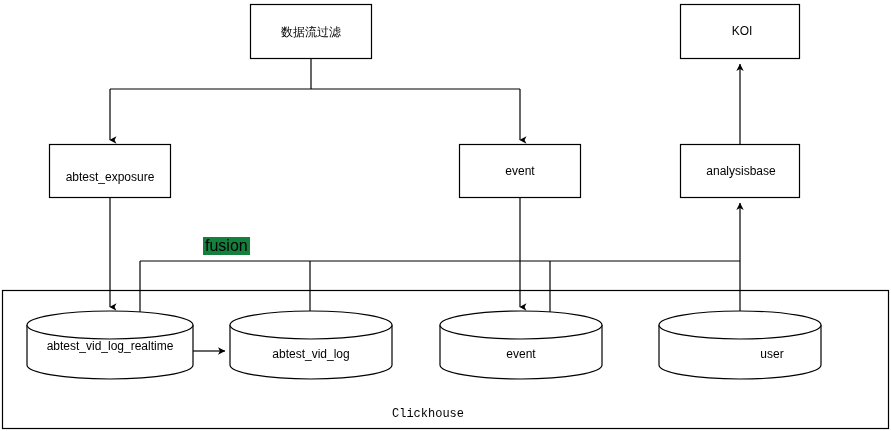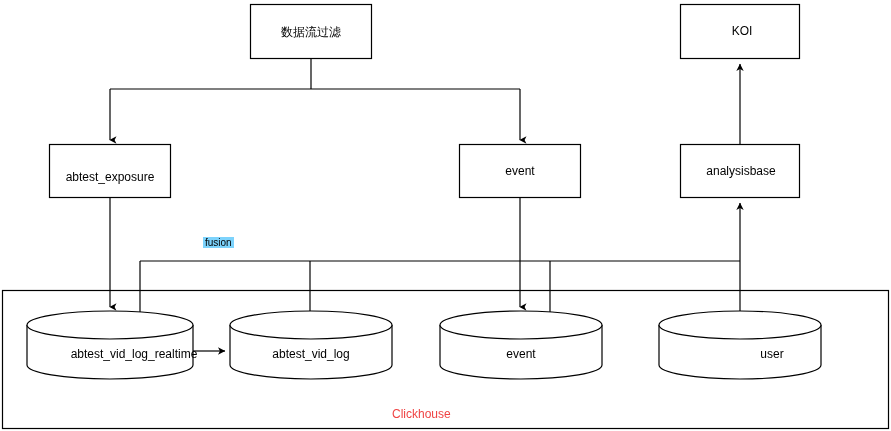--- a/index.html
+++ b/index.html
@@ -33,31 +33,31 @@
     font-family: "Liberation Sans", sans-serif;
     font-size: 12px;
     color: #000000;
     line-height: 1.2;
     pointer-events: none;
     white-space: nowrap;
   }
   .edge-label {
     position: absolute;
     font-family: "Liberation Sans", sans-serif;
-    font-size: 10px;
+    font-size: 16px;
     color: #000000;
-    background: #7dd3fc;
+    background: #15803d;
     padding: 0 2px;
     white-space: nowrap;
   }
   .container-label {
     position: absolute;
-    font-family: Liberation Sans, sans-serif;
+    font-family: Liberation Mono, monospace;
     font-size: 12px;
-    color: #ef4444;
+    color: #000000;
     white-space: nowrap;
   }
 </style>
 </head>
 <body>
 
 <div id="diagram-canvas">
 
   <svg id="diagram-svg" viewBox="0 0 891 431" xmlns="http://www.w3.org/2000/svg">
     <defs>
@@ -126,21 +126,21 @@
   </div>
 
   <div class="node-label" style="left:459px; top:144px; width:122px; height:54px;">
     <span>event</span>
   </div>
 
   <div class="node-label" style="left:680px; top:144px; width:106px; height:54px;margin-left:8px;">
     <span>analysisbase</span>
   </div>
 
-  <div class="node-label" style="left:27px; top:340px; width:166px; height:28px;margin-left:24px;">
+  <div class="node-label" style="left:27px; top:332px; width:166px; height:28px;">
     <span>abtest_vid_log_realtime</span>
   </div>
 
   <div class="node-label" style="left:230px; top:340px; width:162px; height:28px;">
     <span>abtest_vid_log</span>
   </div>
 
   <div class="node-label" style="left:440px; top:340px; width:162px; height:28px;">
     <span>event</span>
   </div>

